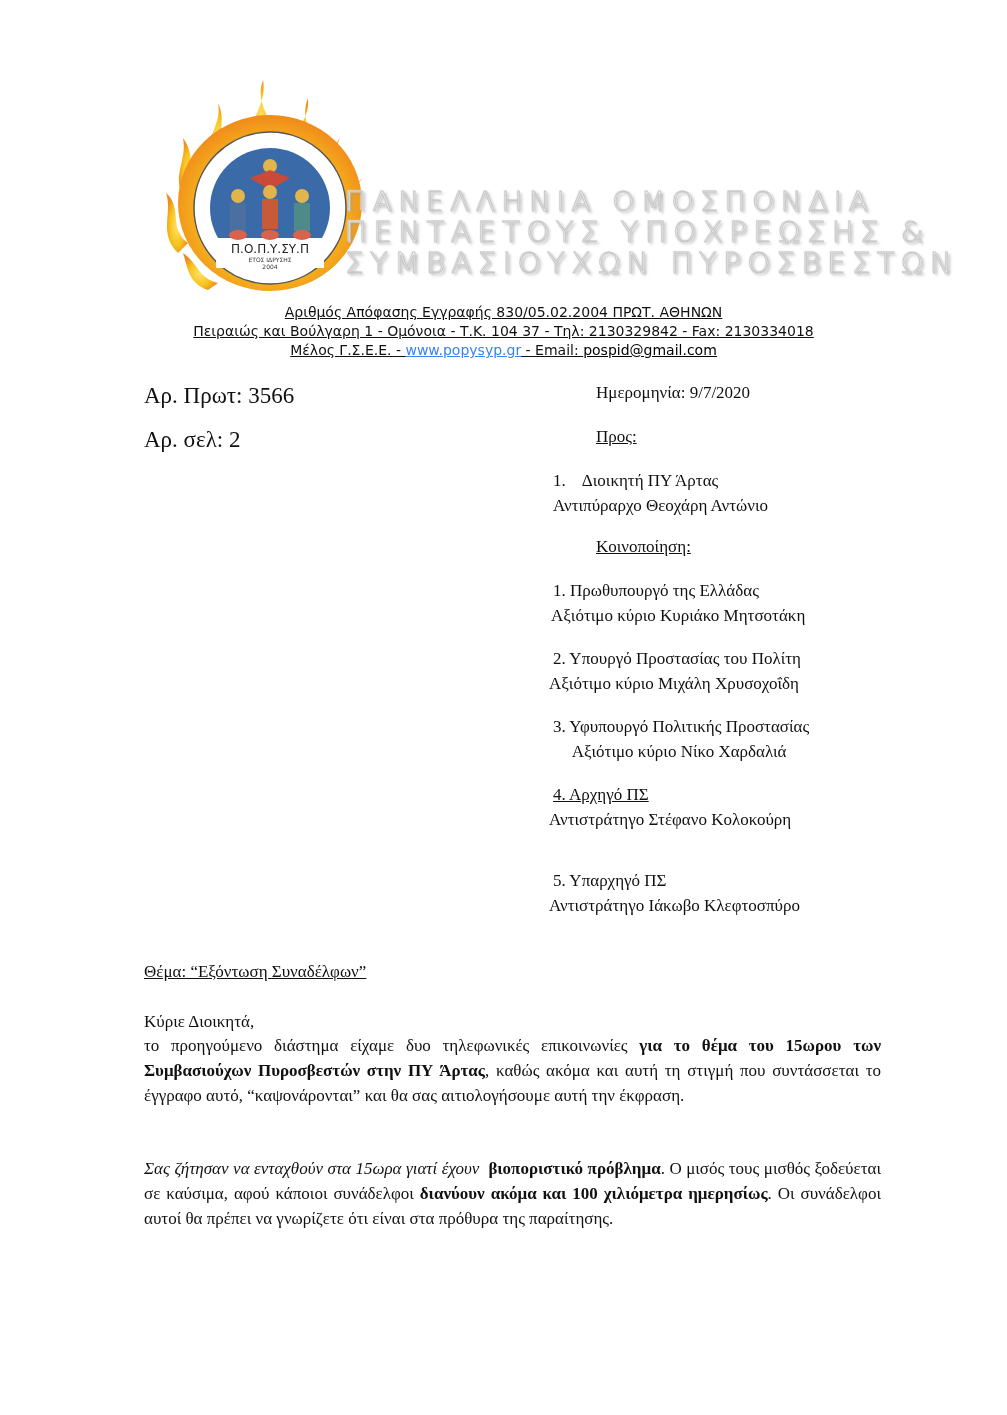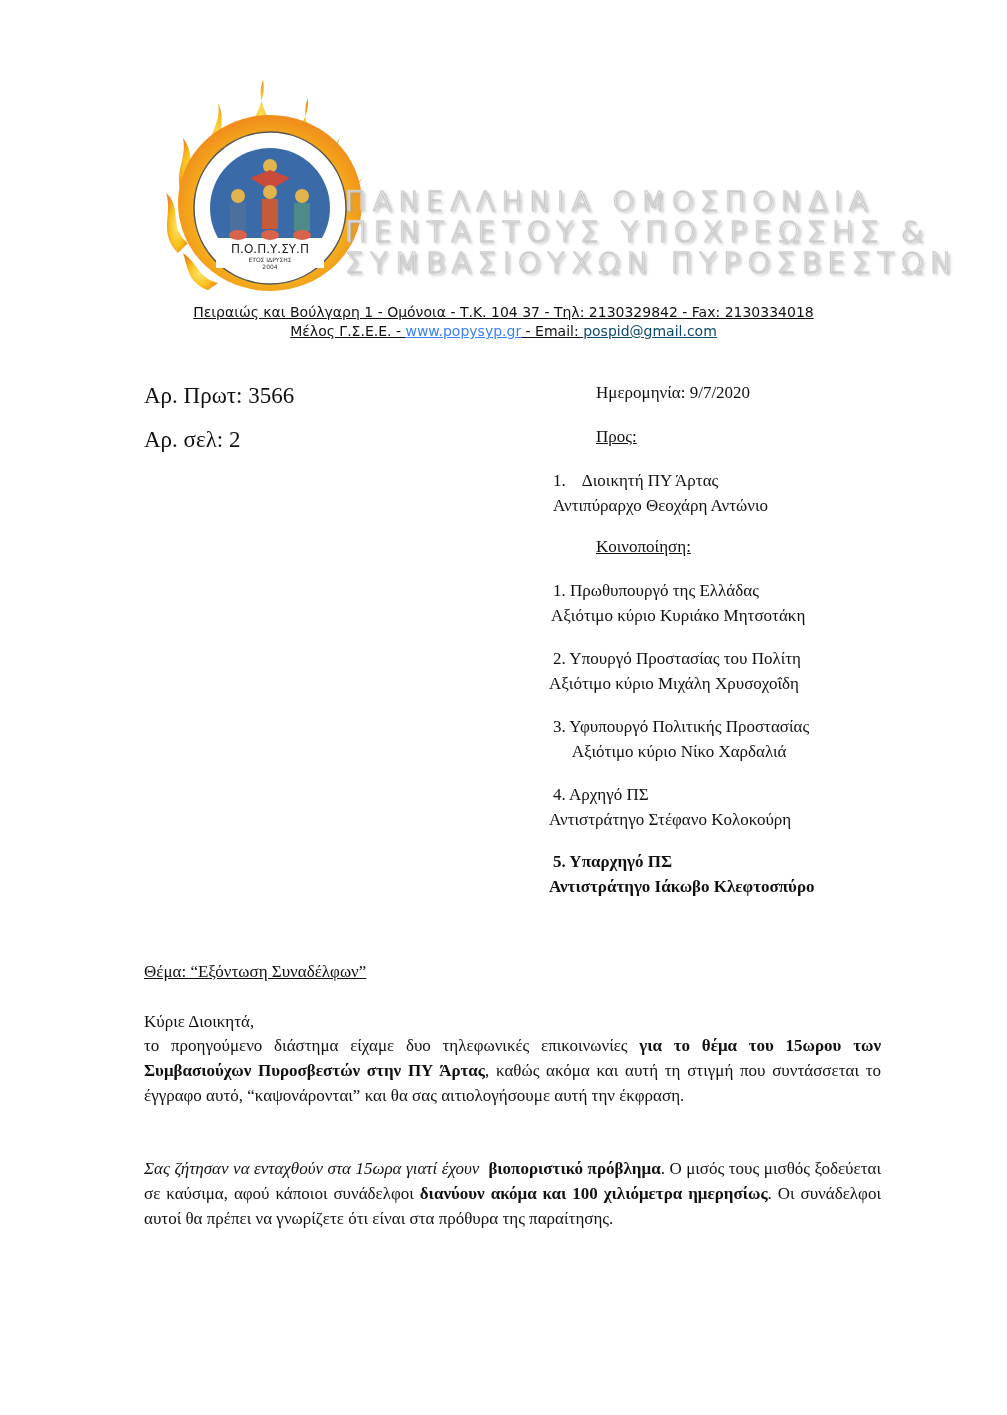--- a/index.html
+++ b/index.html
@@ -84,23 +84,24 @@
   </svg>
 </div>
 
 <div class="org-title">
   <div class="org-line l1">ΠΑΝΕΛΛΗΝΙΑ ΟΜΟΣΠΟΝΔΙΑ</div>
   <div class="org-line">ΠΕΝΤΑΕΤΟΥΣ ΥΠΟΧΡΕΩΣΗΣ &amp;</div>
   <div class="org-line">ΣΥΜΒΑΣΙΟΥΧΩΝ ΠΥΡΟΣΒΕΣΤΩΝ</div>
 </div>
 
 <div class="address">
+  <div>Αριθμός Απόφασης Εγγραφής 830/05.02.2004 ΠΡΩΤ. ΑΘΗΝΩΝ</div>
   <div>Πειραιώς και Βούλγαρη 1 - Ομόνοια - Τ.Κ. 104 37 - Τηλ: 2130329842 - Fax: 2130334018</div>
   <div>
-    <span>Μέλος Γ.Σ.Ε.Ε. - </span><a style="color: #3b82f6;">www.popysyp.gr</a><span> - Email: </span><a style="color: #0c4a6e;">pospid@gmail.com</a>
+    <span>Μέλος Γ.Σ.Ε.Ε. - </span><a style="color: #3b82f6;">www.popysyp.gr</a><span> - Email: </span><a style="color: #000000;">pospid@gmail.com</a>
   </div>
 </div>
 
 <div class="meta-left serif" style="top:383px;">Αρ. Πρωτ: 3566</div>
 <div class="meta-left serif" style="top:427px;">Αρ. σελ: 2</div>
 <div class="meta-right serif" style="top:383px;">Ημερομηνία: 9/7/2020</div>
 <div class="meta-right serif u" style="top:427px;">Προς:</div>
 
 <div class="rec-block serif" style="top:468px; left:553px;">
   <div style="white-space:pre;">1.    Διοικητή ΠΥ Άρτας</div>
@@ -115,24 +116,24 @@
 </div>
 <div class="rec-block serif" style="top:646px;">
   <div style="padding-left:4px;">2. Υπουργό Προστασίας του Πολίτη</div>
   <div>Αξιότιμο κύριο Μιχάλη Χρυσοχοΐδη</div>
 </div>
 <div class="rec-block serif" style="top:714px;text-align:center;">
   <div style="padding-left:4px;">3. Υφυπουργό Πολιτικής Προστασίας</div>
   <div>Αξιότιμο κύριο Νίκο Χαρδαλιά</div>
 </div>
 <div class="rec-block serif" style="top:782px;">
-  <div style="padding-left:4px;">4. Αρχηγό ΠΣ</div>
+  <div style="padding-left:4px;text-decoration:underline;">4. Αρχηγό ΠΣ</div>
   <div>Αντιστράτηγο Στέφανο Κολοκούρη</div>
 </div>
-<div class="rec-block serif" style="top:849px;font-weight:bold;">
+<div class="rec-block serif" style="top:868px;">
   <div style="padding-left:4px;">5. Υπαρχηγό ΠΣ</div>
   <div>Αντιστράτηγο Ιάκωβο Κλεφτοσπύρο</div>
 </div>
 
 <div class="subject serif">Θέμα: “Εξόντωση Συναδέλφων”</div>
 <div class="salutation serif">Κύριε Διοικητά,</div>
 
 <div class="para serif" style="top:1033px;"><span>το προηγούμενο διάστημα είχαμε δυο τηλεφωνικές επικοινωνίες </span><b>για το θέμα του 15ωρου των Συμβασιούχων Πυροσβεστών στην ΠΥ Άρτας</b><span>, καθώς ακόμα και αυτή τη στιγμή που συντάσσεται το έγγραφο αυτό, “καψονάρονται” και θα σας αιτιολογήσουμε αυτή την έκφραση.</span></div>
 
 <div class="para serif" style="top:1156px;"><span style="white-space:pre-wrap;font-style:italic;">Σας ζήτησαν να ενταχθούν στα 15ωρα γιατί έχουν  </span><b>βιοποριστικό πρόβλημα</b><span>. Ο μισός τους μισθός ξοδεύεται σε καύσιμα, αφού κάποιοι συνάδελφοι </span><b>διανύουν ακόμα και 100 χιλιόμετρα ημερησίως</b><span>. Οι συνάδελφοι αυτοί θα πρέπει να γνωρίζετε ότι είναι στα πρόθυρα της παραίτησης.</span></div>

